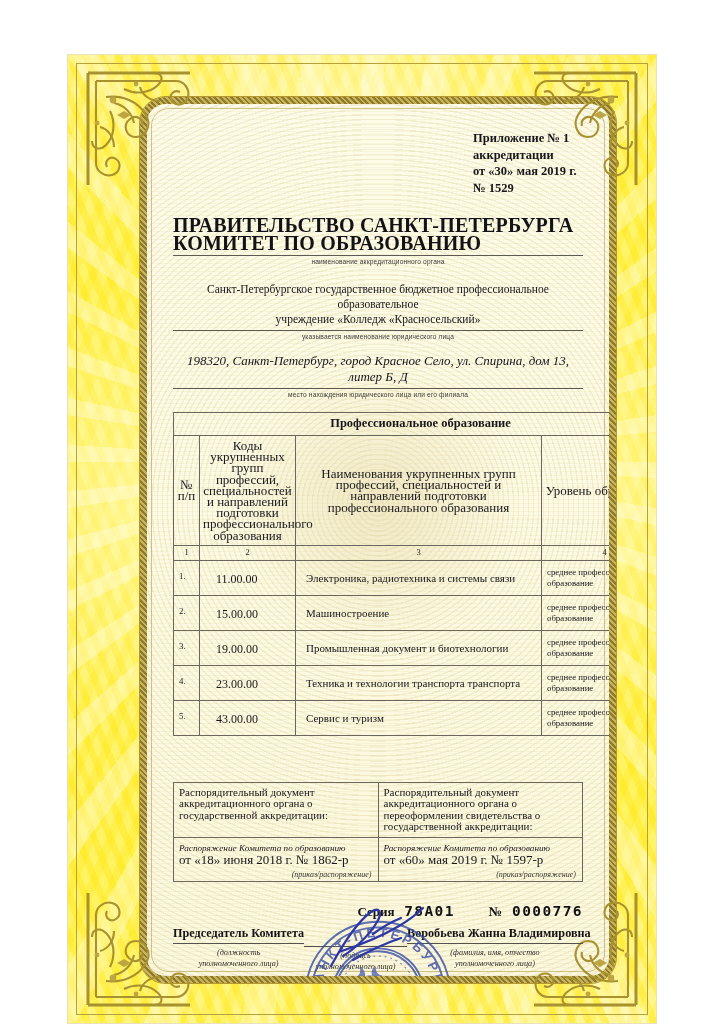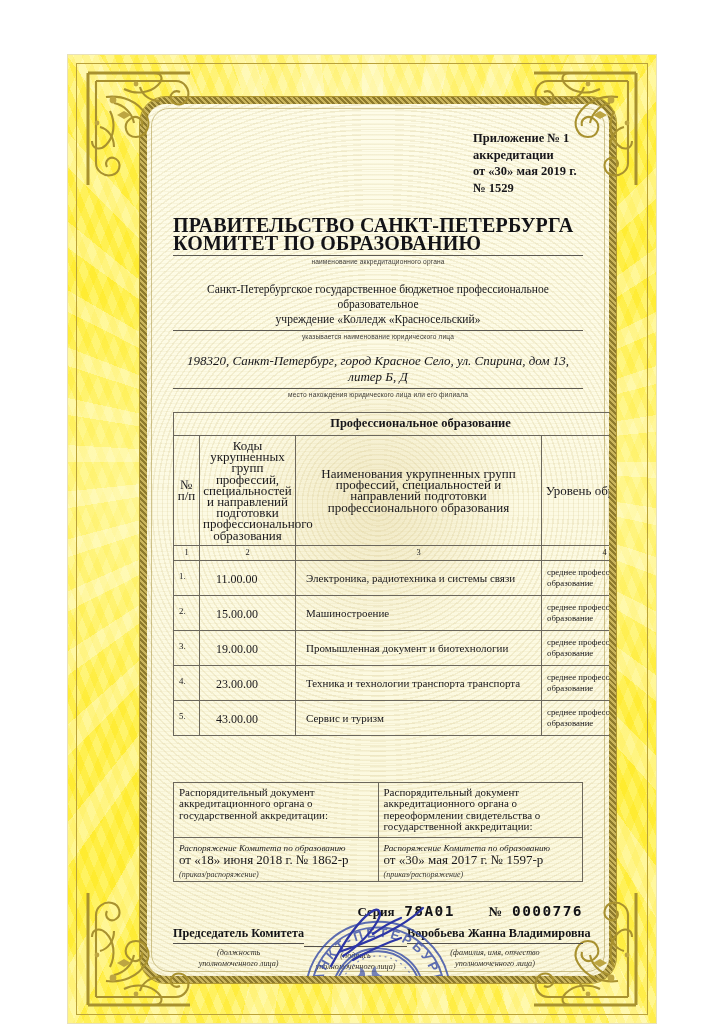--- a/index.html
+++ b/index.html
@@ -203,21 +203,21 @@
     height: 34px;
   }
   td.ord-body { padding: 4px 6px 2px 5px; }
   .ord-line1 {
     font-style: italic;
     font-size: 9.2px;
     line-height: 12px;
   }
   .ord-line2 { font-size: 13px; line-height: 12.5px; }
   .ord-cap {
-    text-align: left;
+    text-align: right;
     font-style: italic;
     font-size: 8px;
     margin-top: 3px;
     color: #35332f;
   }
 
   
   .sign-row {
     position: relative;
     margin-top: 44px;
@@ -481,21 +481,21 @@
             <td class="ord-head">Распорядительный документ аккредитационного органа о переоформлении свидетельства о государственной аккредитации:</td>
           </tr>
           <tr>
             <td class="ord-body">
               <div class="ord-line1">Распоряжение Комитета по образованию</div>
               <div class="ord-line2">от «18» июня 2018 г. № 1862-р</div>
               <div class="ord-cap">(приказ/распоряжение)</div>
             </td>
             <td class="ord-body">
               <div class="ord-line1">Распоряжение Комитета по образованию</div>
-              <div class="ord-line2">от «30» мая 2017 г. № 1597-р</div>
+              <div class="ord-line2">от «60» мая 2019 г. № 1597-р</div>
               <div class="ord-cap">(приказ/распоряжение)</div>
             </td>
           </tr>
         </tbody>
       </table>
 
       <div class="sign-row">
 
         <div class="sig-col">
           <div class="sig-name">Председатель Комитета</div>

